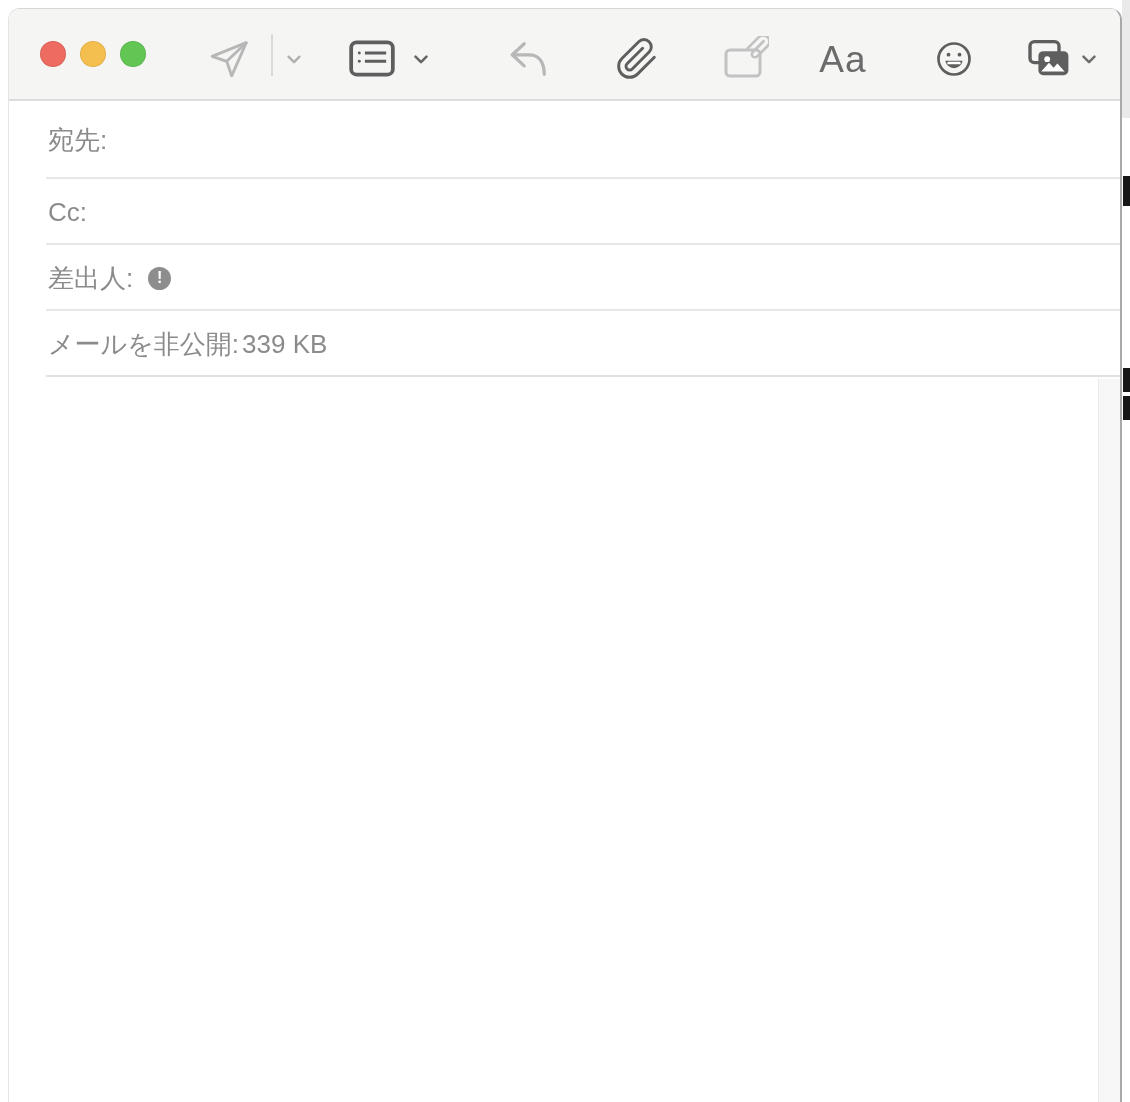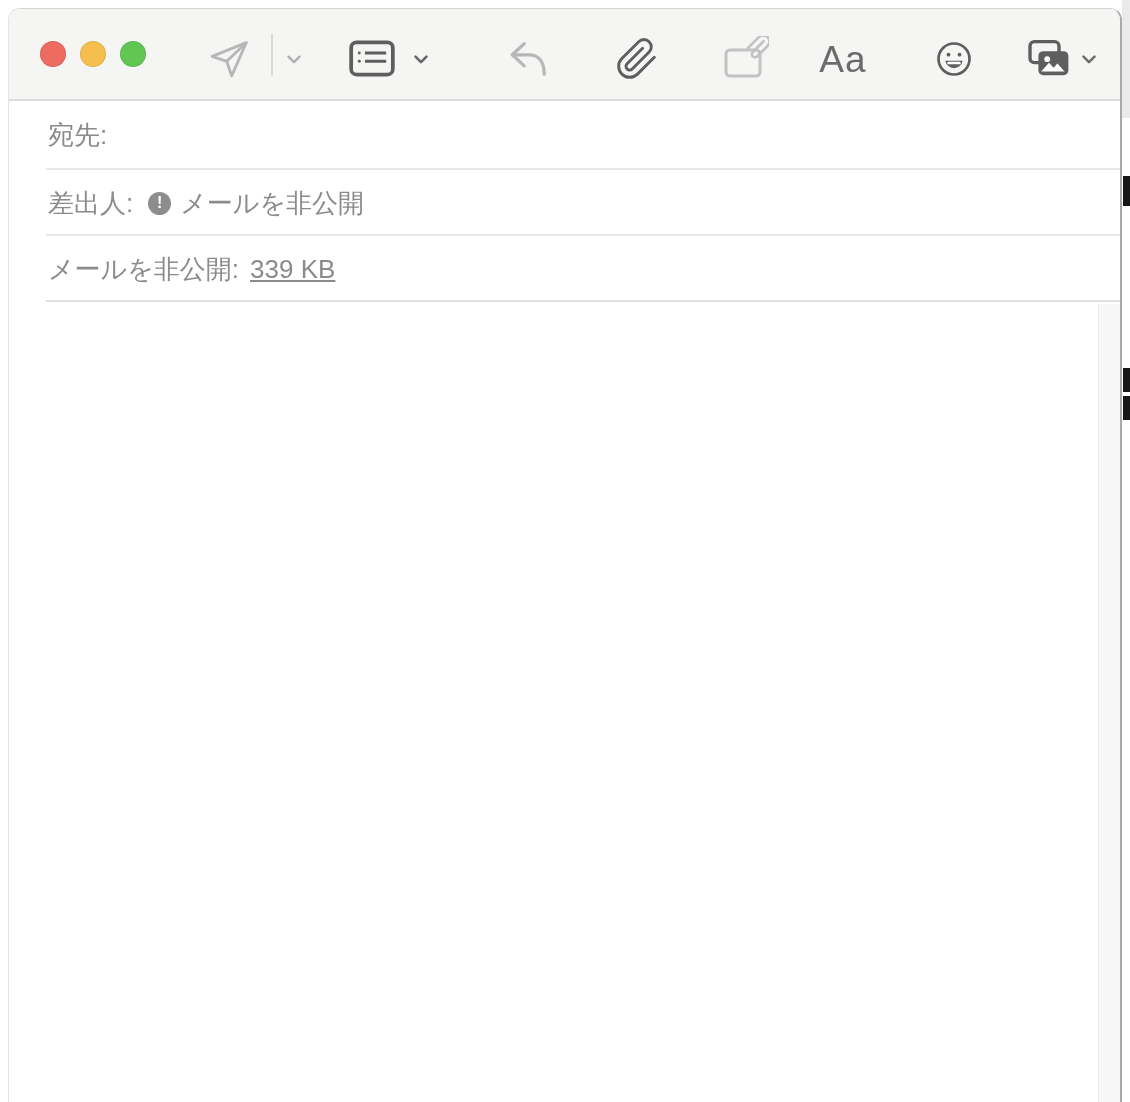--- a/index.html
+++ b/index.html
@@ -40,29 +40,29 @@
   .tb-incl { left:708px; }
   .tb-format { left:806px; }
   .tb-emoji { left:917px; }
   .tb-photos { left:1012px; }
   .tb-photos-chev { left:1059px; width:42px; }
   .aa-label { font-size:37px; color:#6b6b6b; letter-spacing:1px; line-height:1; }
 
   
   .headers { flex:0 0 auto; background:#fff; }
   .hrow { position:relative; height:66px; display:flex; align-items:center; padding-left:39px; }
-  .hrow:first-child { height:69px; }
+  .hrow:first-child { height:78px; }
   .hrow .rule { position:absolute; left:37px; right:0; bottom:0; height:2px; background:#e7e7e7; }
   .hrow.last .rule { background:#e1e1e1; }
   .hlabel { font-size:26px; color:#8b8b8b; white-space:pre; }
   .hvalue { font-size:26px; color:#8b8b8b; }
   .info-badge { width:23px; height:23px; border-radius:50%; background:#8d8d8d; color:#ffffff;
     font-size:16px; font-weight:bold; display:flex; align-items:center; justify-content:center;
     margin:0 9px 0 15px; line-height:1; }
-  .size-val { margin-left:11px;text-decoration:underline; }
+  .size-val { margin-left:3px; }
 
   
   .bodyarea { position:relative; flex:1 1 auto; background:#ffffff; }
   .scrolltrack { position:absolute; top:2px; right:0; bottom:0; width:22px; background:#f7f7f7; border-left:1px solid #eaeaea; }
 
   svg { display:block; }
 </style>
 </head>
 <body>
 
@@ -183,26 +183,30 @@
   </div>
 
   <div class="headers">
 
     <div class="hrow">
       <span class="hlabel">宛先:</span>
       <span class="hvalue"></span>
       <div class="rule"></div>
     </div>
 
+    <div class="hrow">
+      <span class="hlabel">Cc:</span>
+      <span class="hvalue"></span>
+      <div class="rule"></div>
+    </div>
 
 
     <div class="hrow">
       <span class="hlabel">差出人:</span>
       <span class="info-badge">!</span>
-      <span class="hvalue">メールを非公開</span>
       <div class="rule"></div>
     </div>
 
     <div class="hrow last">
       <span class="hlabel">メールを非公開:</span>
       <span class="hvalue size-val">339 KB</span>
       <div class="rule"></div>
     </div>
   </div>
 

